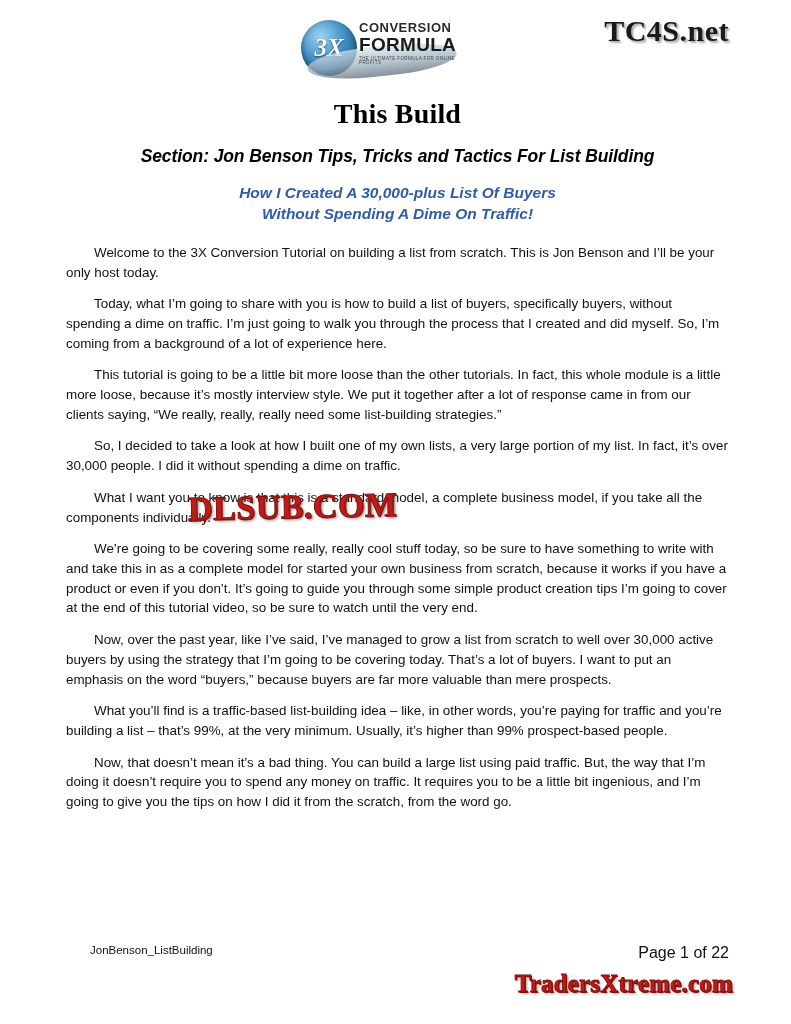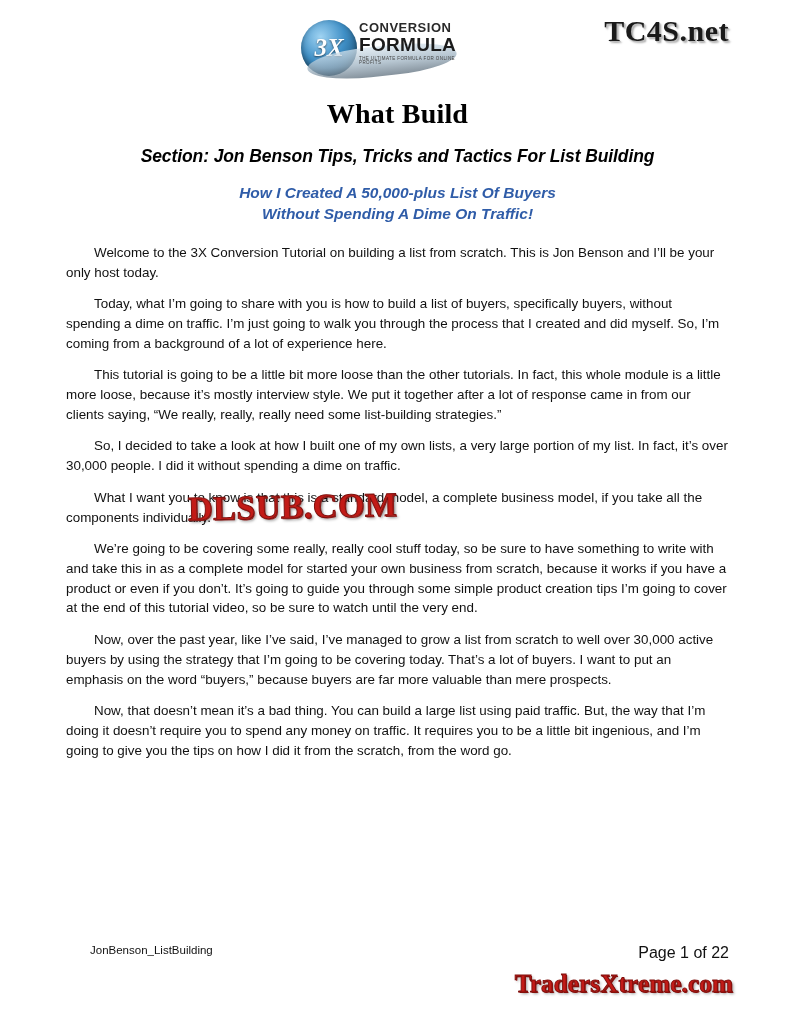--- a/index.html
+++ b/index.html
@@ -215,36 +215,37 @@
       <div class="logo-swoosh"></div>
       <div class="logo-text">
         <div class="logo-conversion">CONVERSION</div>
         <div class="logo-formula">FORMULA</div>
         <div class="logo-tag">THE ULTIMATE FORMULA FOR ONLINE PROFITS</div>
       </div>
     </div>
     <div class="tc4s">TC4S.net</div>
   </div>
 
-  <h1 class="doc-title">What Build</h1>
+  <h1 class="doc-title">This Build</h1>
   <h2 class="section-title">Section: Jon Benson Tips, Tricks and Tactics For List Building</h2>
 
   <div class="subtitle">
-    <div>How I Created A 50,000-plus List Of Buyers</div>
+    <div>How I Created A 30,000-plus List Of Buyers</div>
     <div>Without Spending A Dime On Traffic!</div>
   </div>
 
   <div class="body-copy">
     <p>Welcome to the 3X Conversion Tutorial on building a list from scratch.  This is Jon Benson and I’ll be your only host today.</p>
     <p>Today, what I’m going to share with you is how to build a list of buyers, specifically buyers, without spending a dime on traffic.  I’m just going to walk you through the process that I created and did myself.  So, I’m coming from a background of a lot of experience here.</p>
     <p>This tutorial is going to be a little bit more loose than the other tutorials.  In fact, this whole module is a little more loose, because it’s mostly interview style.  We put it together after a lot of response came in from our clients saying, “We really, really, really need some list-building strategies.”</p>
     <p>So, I decided to take a look at how I built one of my own lists, a very large portion of my list.  In fact, it’s over 30,000 people.  I did it without spending a dime on traffic.</p>
     <p>What I want you to know is that this is a standard model, a complete business model, if you take all the components individually.</p>
     <p>We’re going to be covering some really, really cool stuff today, so be sure to have something to write with and take this in as a complete model for started your own business from scratch, because it works if you have a product or even if you don’t.  It’s going to guide you through some simple product creation tips I’m going to cover at the end of this tutorial video, so be sure to watch until the very end.</p>
     <p>Now, over the past year, like I’ve said, I’ve managed to grow a list from scratch to well over 30,000 active buyers by using the strategy that I’m going to be covering today.  That’s a lot of buyers.  I want to put an emphasis on the word “buyers,” because buyers are far more valuable than mere prospects.</p>
+    <p>What you’ll find is a traffic-based list-building idea – like, in other words, you’re paying for traffic and you’re building a list – that’s 99%, at the very minimum.  Usually, it’s higher than 99% prospect-based people.</p>
     <p>Now, that doesn’t mean it’s a bad thing.  You can build a large list using paid traffic.  But, the way that I’m doing it doesn’t require you to spend any money on traffic.  It requires you to be a little bit ingenious, and I’m going to give you the tips on how I did it from the scratch, from the word go.</p>
   </div>
 
   <div class="watermark">DLSUB.COM</div>
 
   <div class="footer">
     <div class="footer-left">JonBenson_ListBuilding</div>
     <div class="footer-page">Page 1 of 22</div>
     <div class="footer-brand">TradersXtreme.com</div>
   </div>

